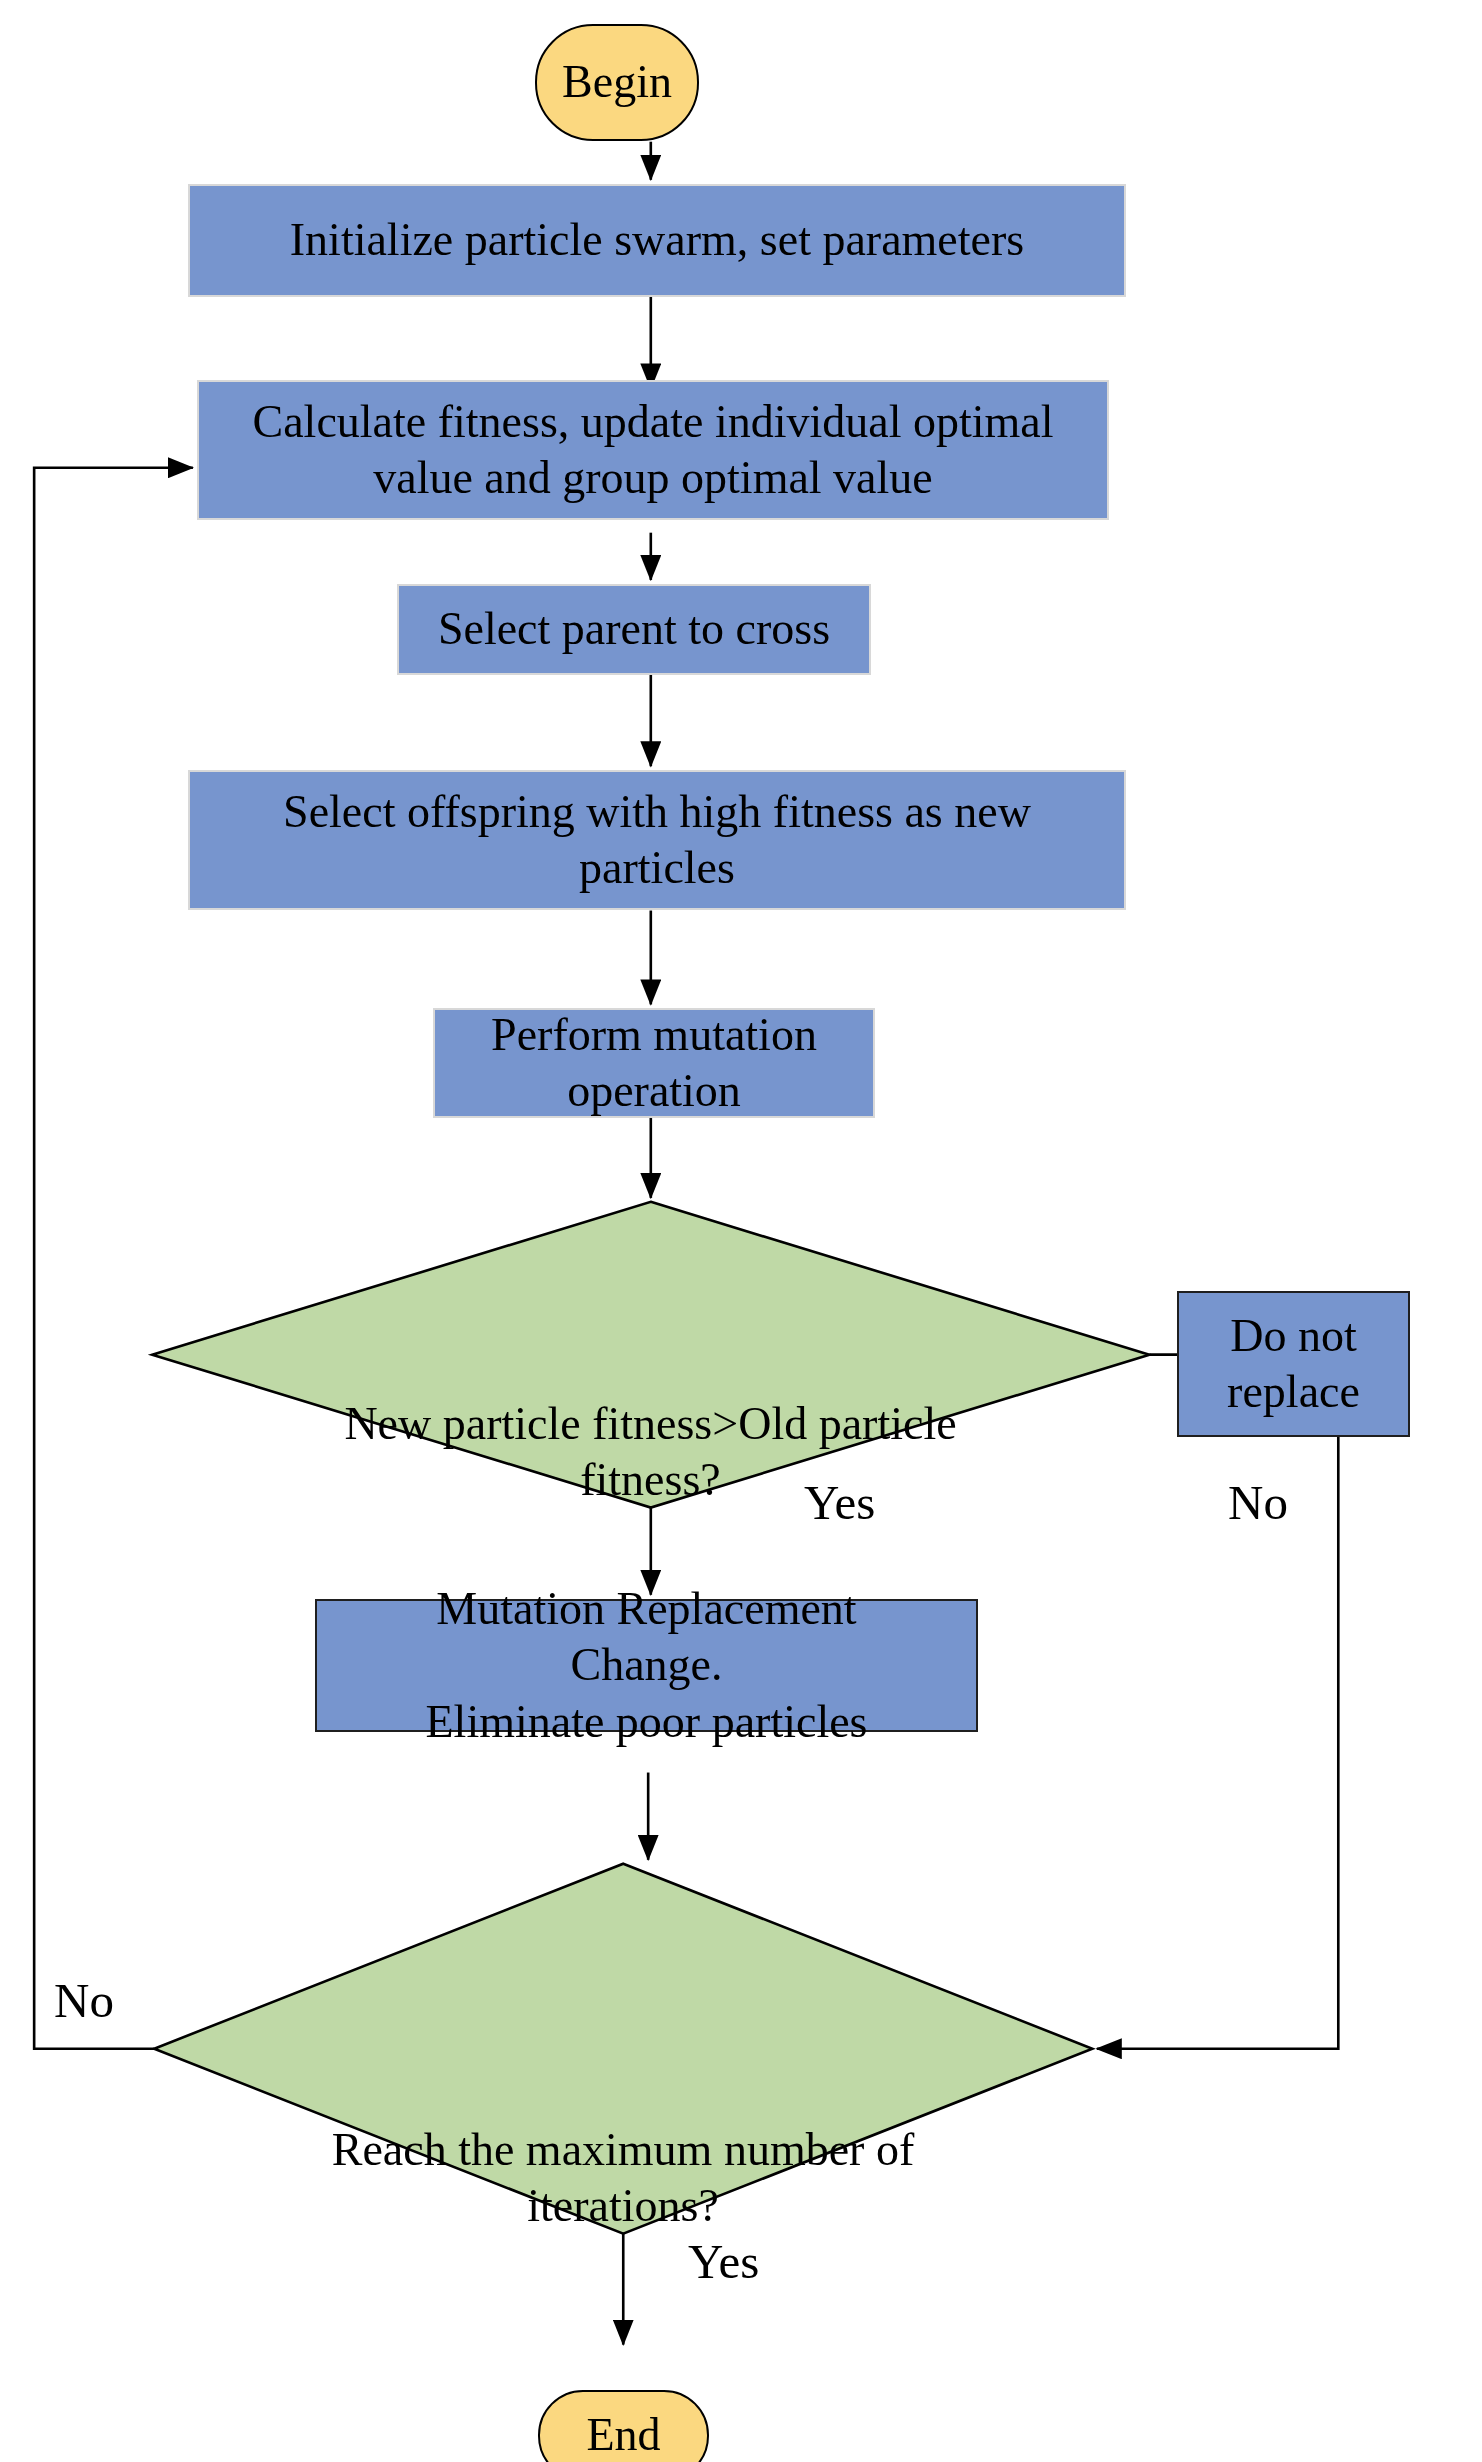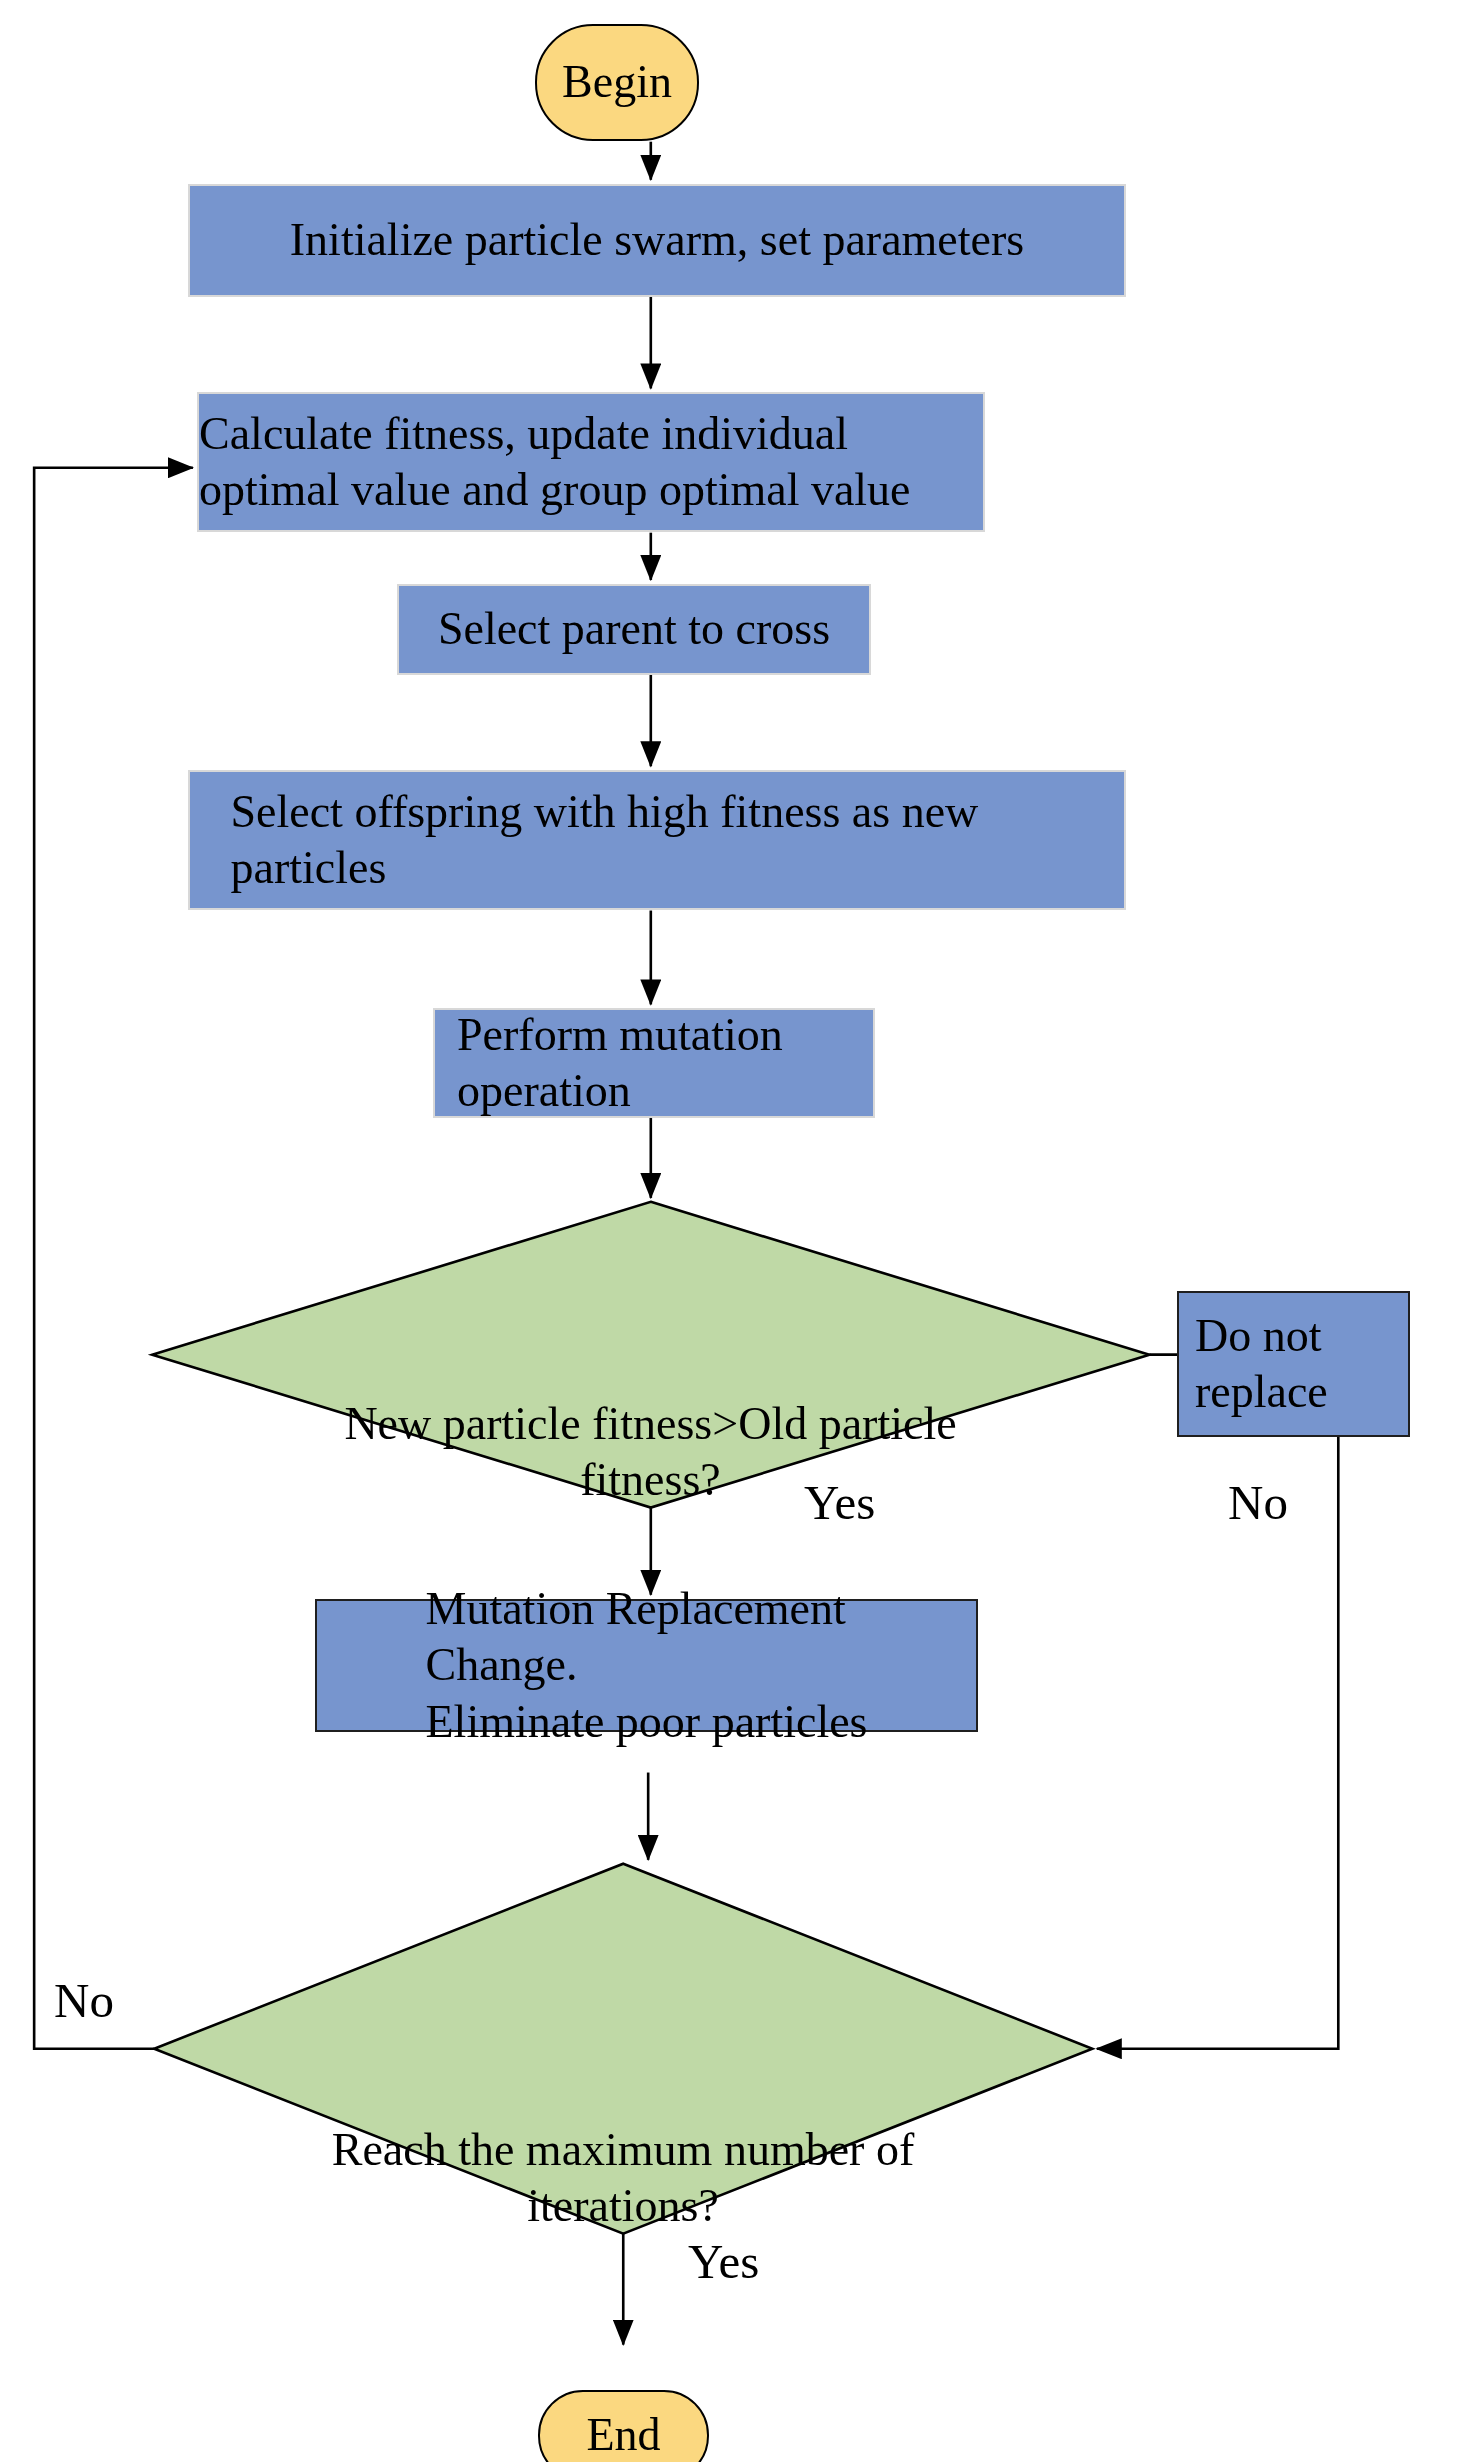--- a/index.html
+++ b/index.html
@@ -5,21 +5,21 @@
   html,body{margin:0;padding:0;background:#ffffff;}
   .canvas{
     position:relative;width:1482px;height:2462px;background:#ffffff;
     font-family:"Liberation Serif", serif;color:#000;overflow:hidden;
   }
   .edges{position:absolute;left:0;top:0;width:1482px;height:2462px;}
   .edge{fill:none;stroke:#000;stroke-width:4px;}
   .decision{fill:var(--decision-fill,#BFD9A6);stroke:#000;stroke-width:4px;}
   .node{
     position:absolute;display:flex;align-items:center;justify-content:center;
-    text-align:left;font-size:46px;line-height:1.22;box-sizing:border-box;
+    text-align:center;font-size:46px;line-height:1.22;box-sizing:border-box;
   }
   .process{background:var(--process-fill,#7795CE);border:2px solid var(--process-border,#D8D8D8);}
   .process.darkborder{border:2px solid var(--dark-border,#1F1F1F);}
   .terminator{background:var(--terminator-fill,#FBD880);border:2.6px solid #000;}
   .term-begin{border-radius:58px;}
   .term-end{border-radius:45px;margin-top:40px;}
   .dlabel{
     position:absolute;display:flex;align-items:flex-end;justify-content:center;
     text-align:center;font-size:46px;line-height:1.22;pointer-events:none;
   }
@@ -56,21 +56,21 @@
   </svg>
 
   <div class="node terminator term-begin" style="left:535px;top:23.6px;width:164px;height:117px;">
     <span>Begin</span>
   </div>
 
   <div class="node process" style="left:188px;top:184px;width:938px;height:113px;">
     <span>Initialize particle swarm, set parameters</span>
   </div>
 
-  <div class="node process" style="left:197px;top:392px;width:788px;height:140px;">
+  <div class="node process" style="left:197px;top:380px;width:912px;height:140px;">
     <span style="max-width:820px;">Calculate fitness, update individual optimal value and group optimal value</span>
   </div>
 
   <div class="node process" style="left:397px;top:584px;width:474px;height:91px;">
     <span>Select parent to cross</span>
   </div>
 
   <div class="node process" style="left:188px;top:770px;width:938px;height:140px;">
     <span style="max-width:853px;">Select offspring with high fitness as new particles</span>
   </div>

